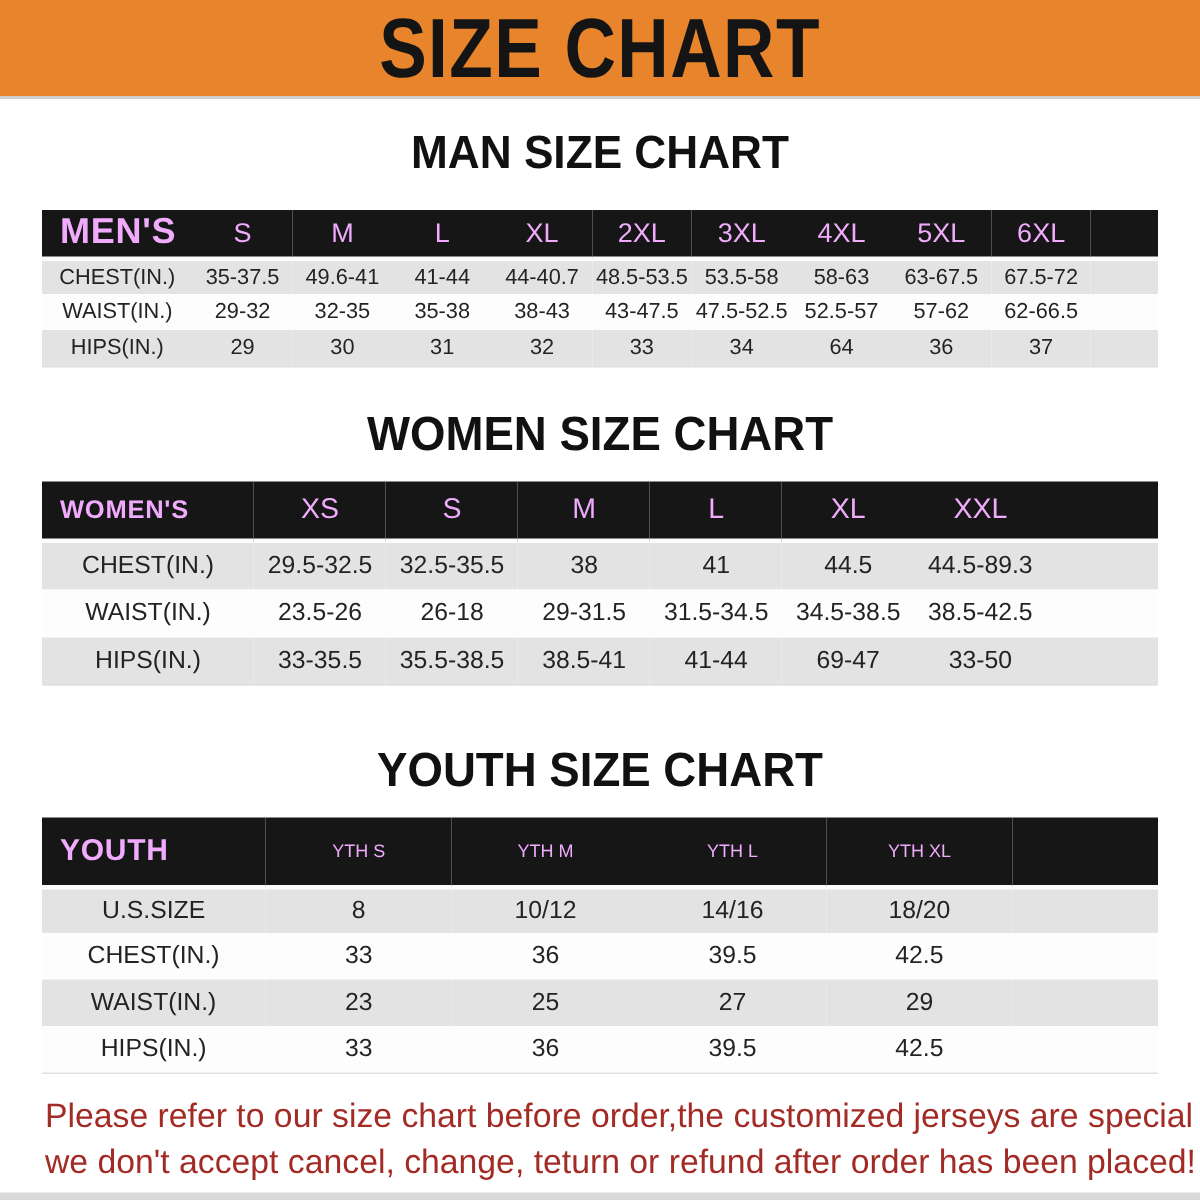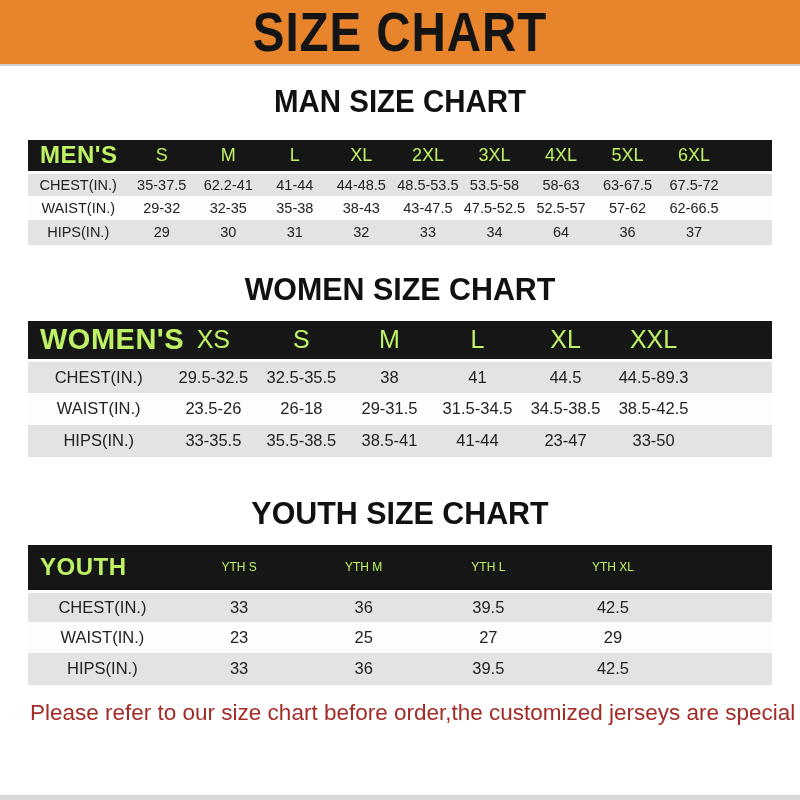--- a/index.html
+++ b/index.html
@@ -47,21 +47,21 @@
     width: 744px;
     margin: 0 auto;
     border-collapse: collapse;
     table-layout: fixed;
     border-bottom: 1px solid #e0e0e0;
   }
   table.size-table thead tr {
     background: #161616;
   }
   table.size-table thead th {
-    color: #bef264;
+    color: #f0abfc;
     font-weight: 400;
     text-align: center;
     border-bottom: 3px solid #fcfcfc;
   }
   table.size-table thead th.corner {
     font-weight: 700;
     text-align: left;
     padding-left: 12px;
     letter-spacing: 0.5px;
   }
@@ -73,29 +73,29 @@
   table.size-table tbody tr:nth-child(even) { background: #FDFDFD; }
 
   
   .t-men thead th { height: 32px; font-size: 18px; }
   .t-men thead th.corner { font-size: 24px; }
   .t-men td { height: 24px; font-size: 14.5px; }
   .t-men col.c-label  { width: 13.5%; }
   .t-men col.c-spacer { width: 6%; }
 
   
-  .t-women thead th { height: 40px; font-size: 25px; }
-  .t-women thead th.corner { font-size: 29px; }
+  .t-women thead th { height: 40px; font-size: 19px; }
+  .t-women thead th.corner { font-size: 17px; }
   .t-women td { height: 32px; font-size: 16.5px; }
   .t-women col.c-label  { width: 19%; }
   .t-women col.c-spacer { width: 10%; }
 
   
   .t-youth thead th { height: 46px; font-size: 12px; }
-  .t-youth thead th.corner { font-size: 24px; letter-spacing: 1px; }
+  .t-youth thead th.corner { font-size: 20px; letter-spacing: 1px; }
   .t-youth td { height: 31px; font-size: 16.5px; }
   .t-youth col.c-label  { width: 20%; }
   .t-youth col.c-spacer { width: 13%; }
 
   
   .disclaimer {
     margin-top: 12px;
     padding-left: 30px;
     padding-right: 10px;
   }
@@ -149,23 +149,23 @@
           <th>4XL</th>
           <th>5XL</th>
           <th>6XL</th>
           <th></th>
         </tr>
       </thead>
       <tbody>
         <tr>
           <td class="rowlabel">CHEST(IN.)</td>
           <td>35-37.5</td>
-          <td>62.2-41</td>
+          <td>49.6-41</td>
           <td>41-44</td>
-          <td>44-48.5</td>
+          <td>44-40.7</td>
           <td>48.5-53.5</td>
           <td>53.5-58</td>
           <td>58-63</td>
           <td>63-67.5</td>
           <td>67.5-72</td>
           <td></td>
         </tr>
         <tr>
           <td class="rowlabel">WAIST(IN.)</td>
           <td>29-32</td>
@@ -241,21 +241,21 @@
           <td>34.5-38.5</td>
           <td>38.5-42.5</td>
           <td></td>
         </tr>
         <tr>
           <td class="rowlabel">HIPS(IN.)</td>
           <td>33-35.5</td>
           <td>35.5-38.5</td>
           <td>38.5-41</td>
           <td>41-44</td>
-          <td>23-47</td>
+          <td>69-47</td>
           <td>33-50</td>
           <td></td>
         </tr>
       </tbody>
     </table>
 </section>
 
 <section id="sec-youth">
   <h2 class="section-heading">YOUTH SIZE CHART</h2>
   <table class="size-table t-youth">
@@ -272,20 +272,28 @@
           <th class="corner">YOUTH</th>
           <th>YTH S</th>
           <th>YTH M</th>
           <th>YTH L</th>
           <th>YTH XL</th>
           <th></th>
         </tr>
       </thead>
       <tbody>
         <tr>
+          <td class="rowlabel">U.S.SIZE</td>
+          <td>8</td>
+          <td>10/12</td>
+          <td>14/16</td>
+          <td>18/20</td>
+          <td></td>
+        </tr>
+        <tr>
           <td class="rowlabel">CHEST(IN.)</td>
           <td>33</td>
           <td>36</td>
           <td>39.5</td>
           <td>42.5</td>
           <td></td>
         </tr>
         <tr>
           <td class="rowlabel">WAIST(IN.)</td>
           <td>23</td>
@@ -301,15 +309,16 @@
           <td>39.5</td>
           <td>42.5</td>
           <td></td>
         </tr>
       </tbody>
     </table>
 </section>
 
 <footer class="disclaimer">
   <p>Please refer to our size chart before order,the customized jerseys are special products,</p>
+  <p>we don't accept cancel, change, teturn or refund after order has been placed!</p>
 </footer>
 
 <div class="bottom-strip"></div>
 
 </body></html>

